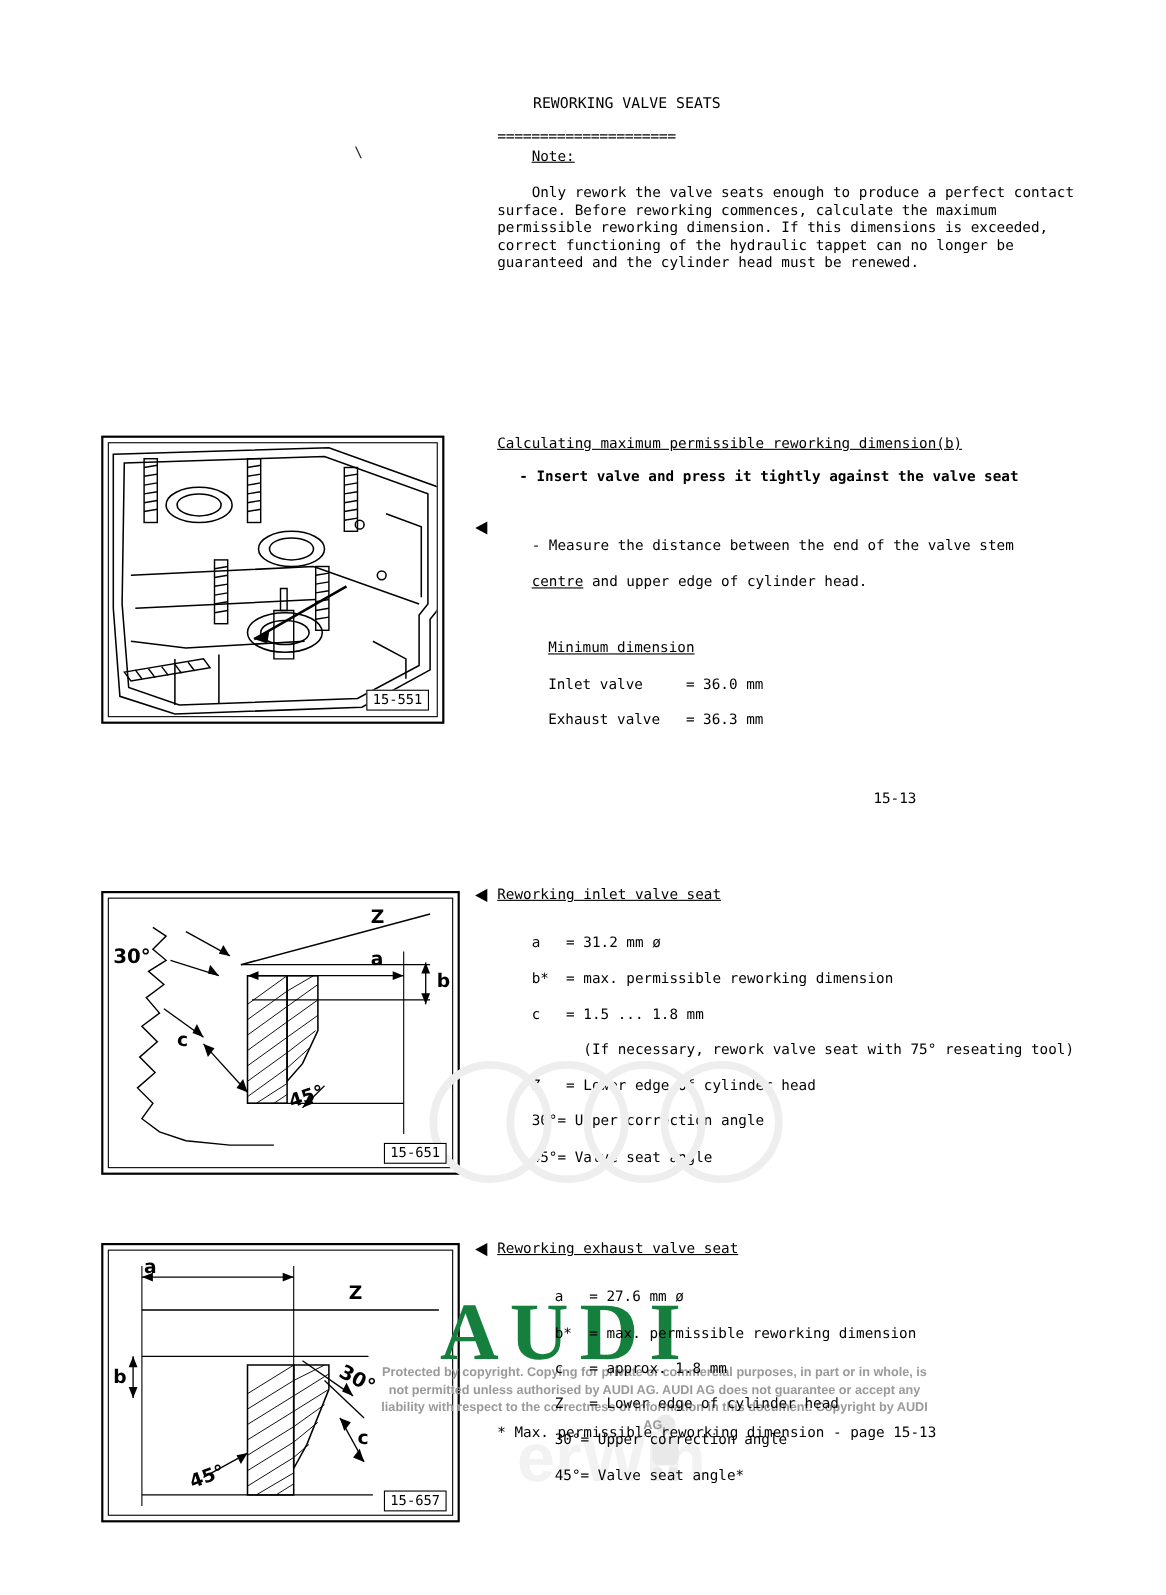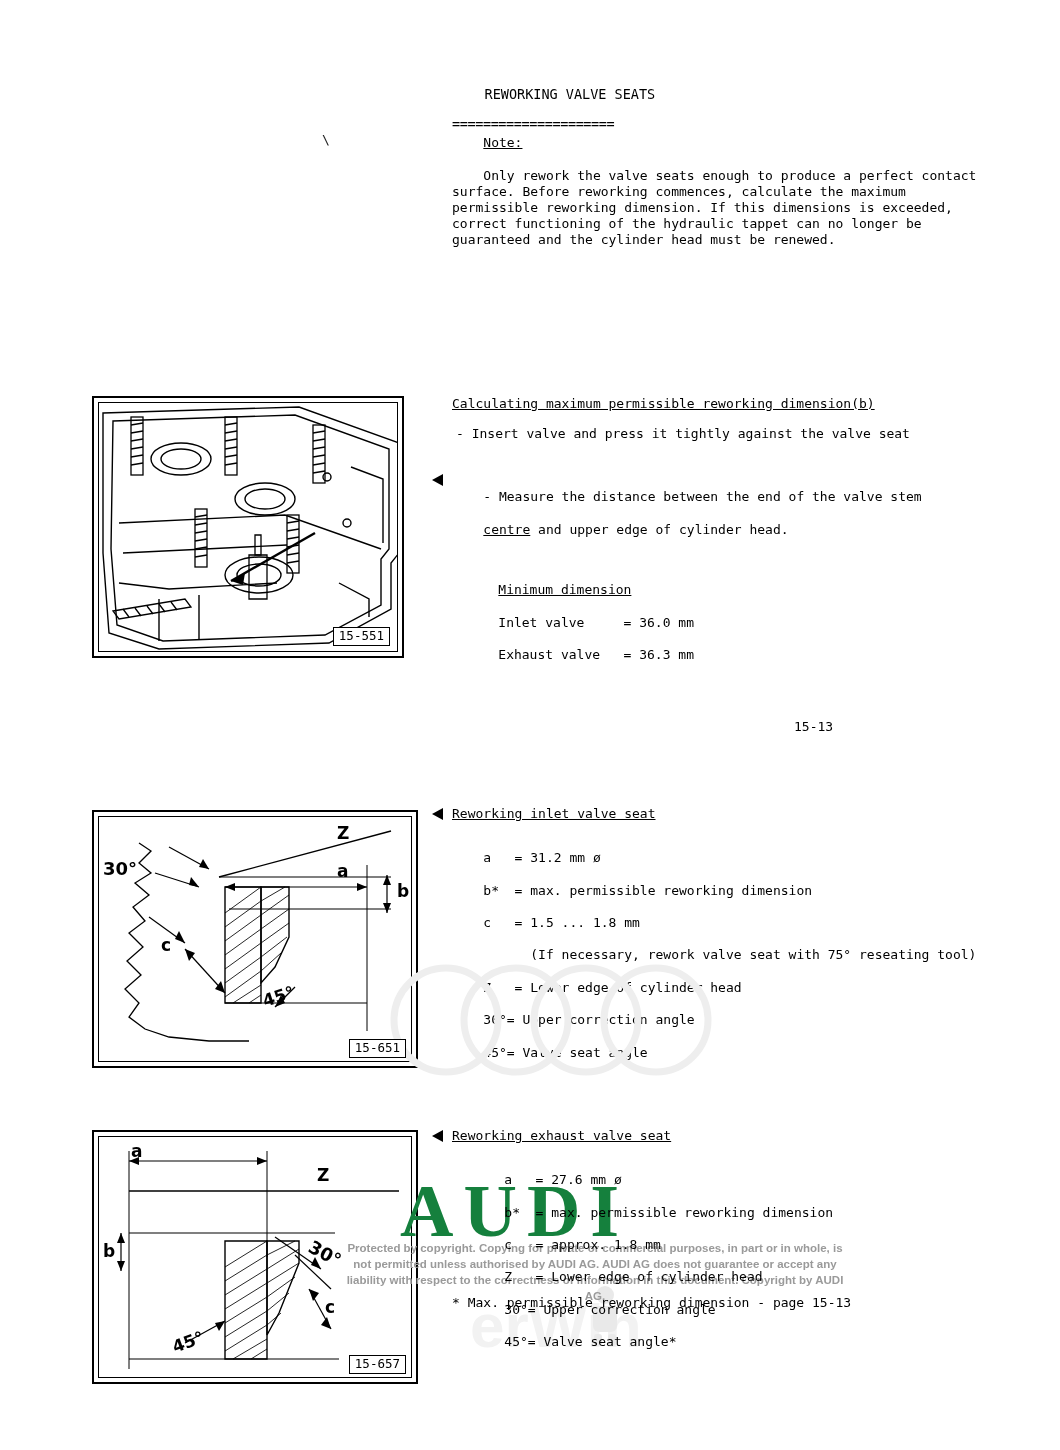--- a/index.html
+++ b/index.html
@@ -103,24 +103,25 @@
 
   .calc-head {
     position: absolute;
     left: 452px;
     top: 396px;
     font-size: 13px;
     text-decoration: underline;
   }
   .calc-body {
     position: absolute;
-    left: 456px;
+    left: 472px;
     top: 426px;
     font-size: 13px;
     line-height: 16.2px;
+    font-weight: bold;
   }
   .calc-body2 {
     position: absolute;
     left: 452px;
     top: 473px;
     font-size: 13px;
     line-height: 16.2px;
   }
   .calc-body2 .ul { text-decoration: underline; }
   .calc-body3 {

